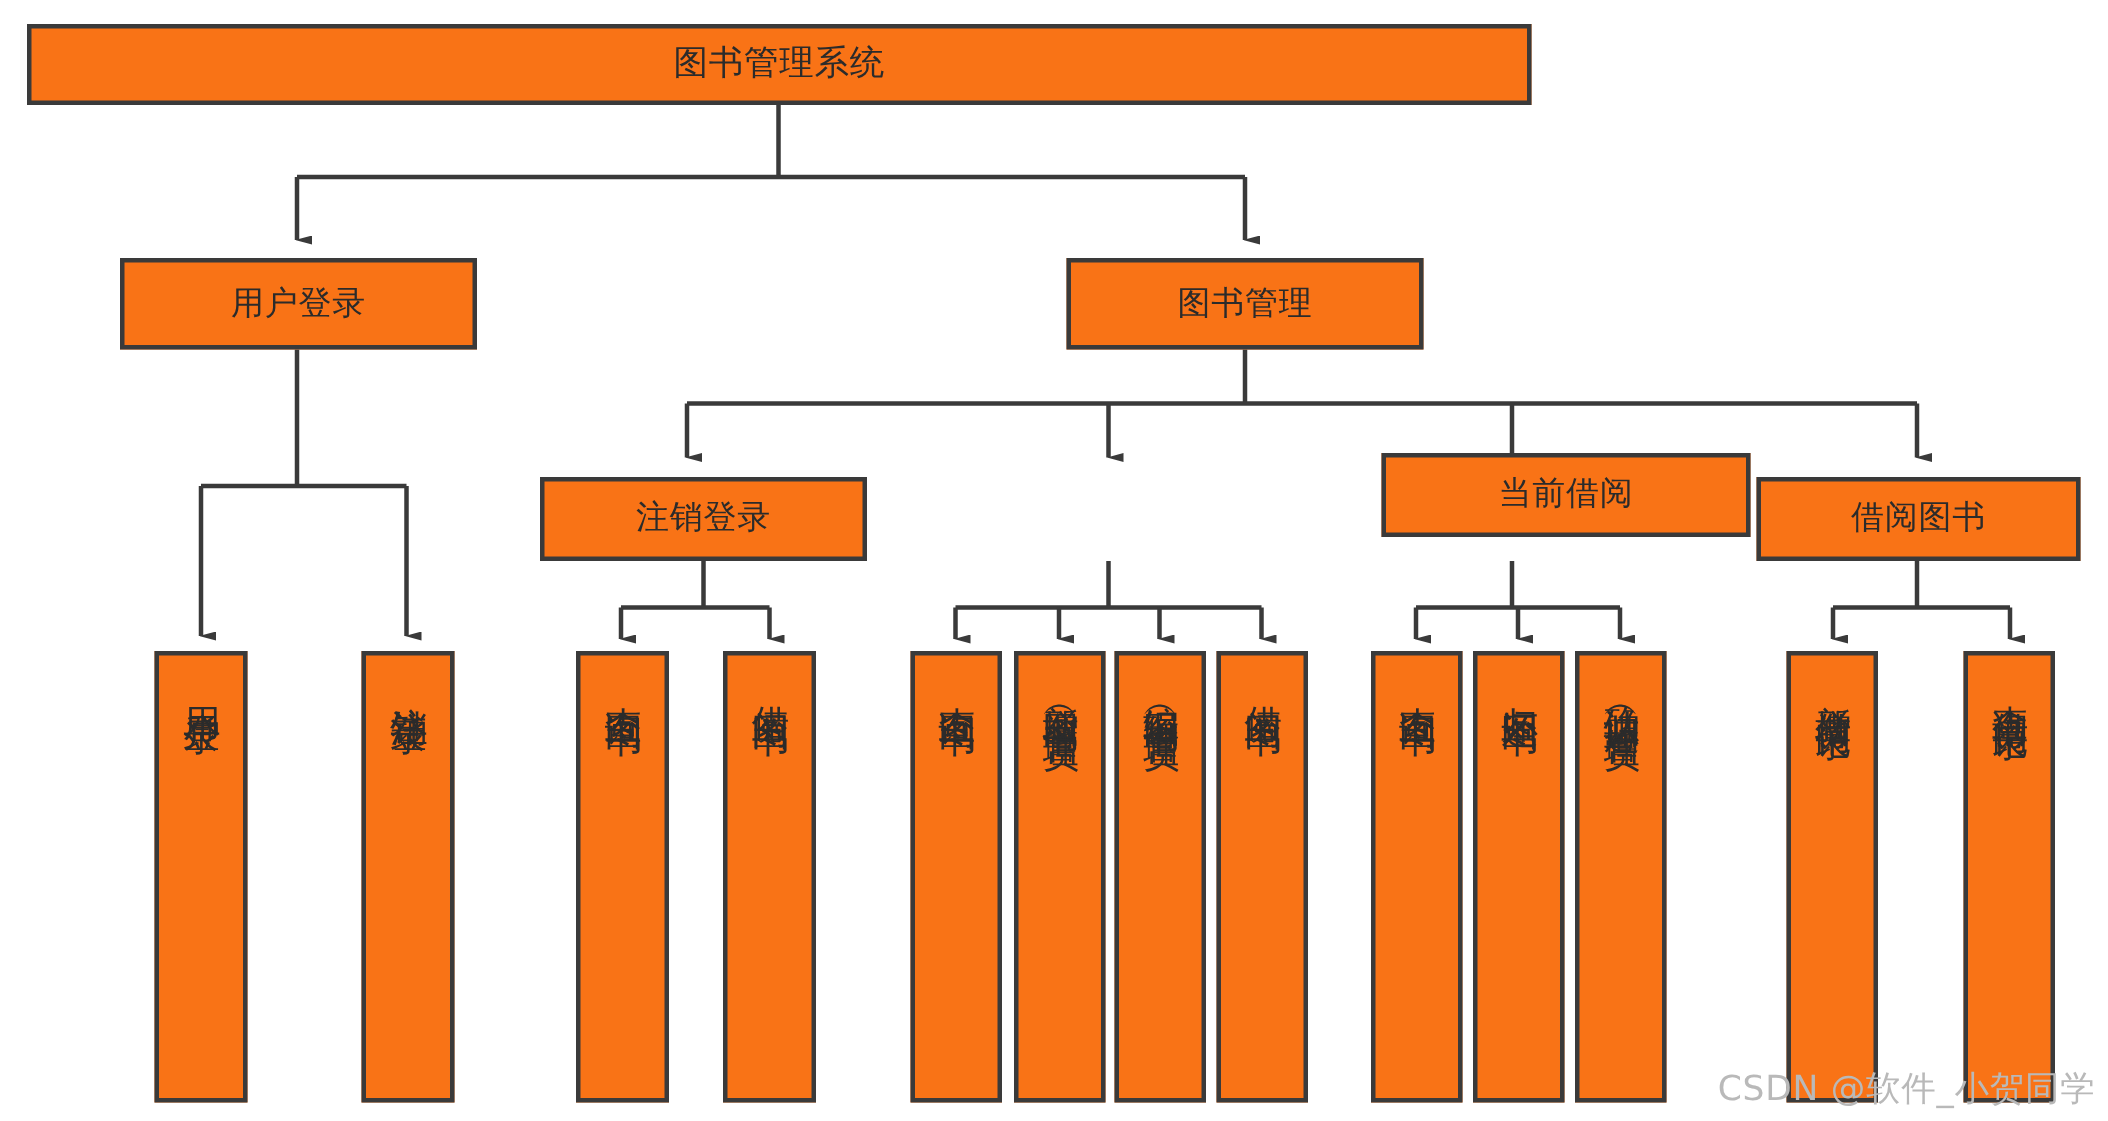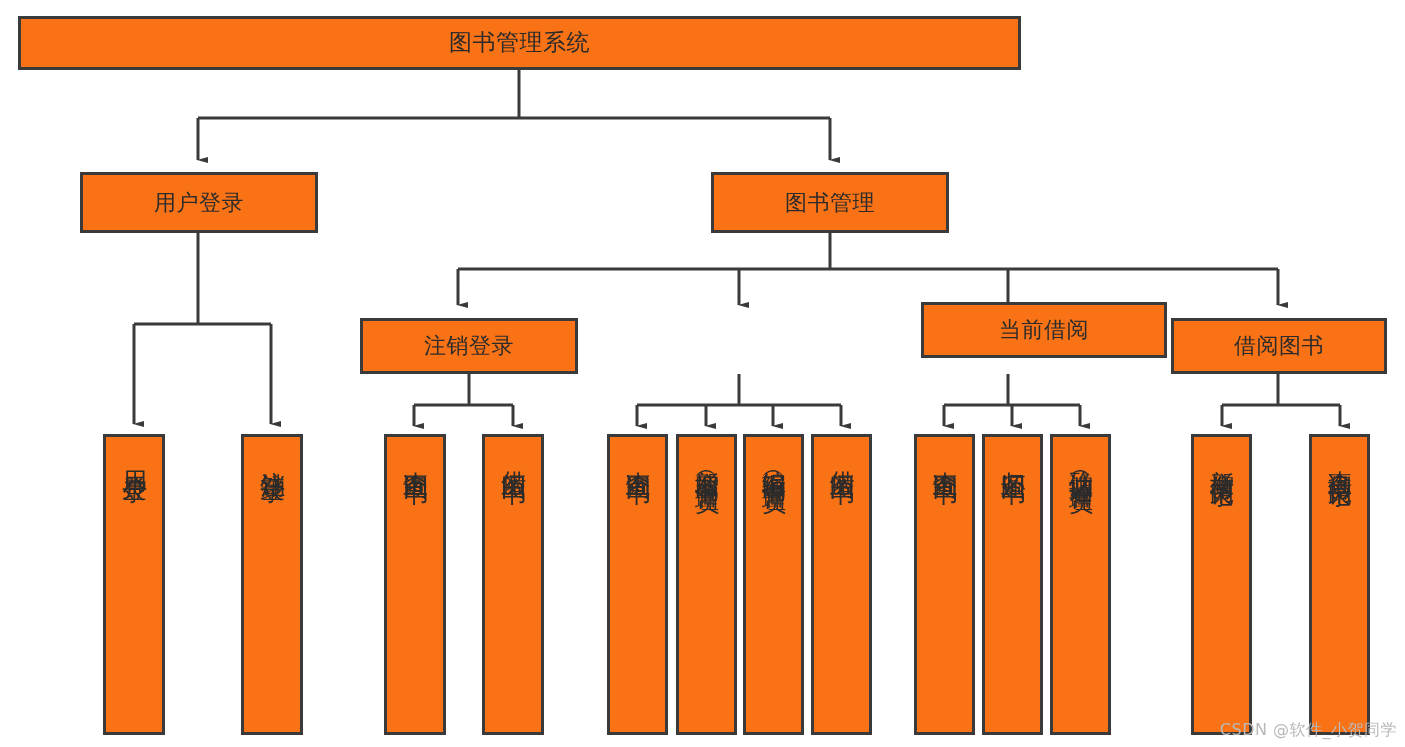--- a/index.html
+++ b/index.html
@@ -55,21 +55,21 @@
     line-height: 1.05;
     letter-spacing: 3px;
     white-space: pre-line;
     text-align: left;
   }
   .node.leaf.tall .label { font-size: 24px; }
   #watermark {
     position: absolute;
     right: 8px;
     bottom: 6px;
-    font-size: 16px;
+    font-size: 23px;
     color: #b9b9b9;
     letter-spacing: 0.5px;
     white-space: nowrap;
     user-select: none;
   }
 </style>
 </head>
 <body>
 
 <div id="canvas">

